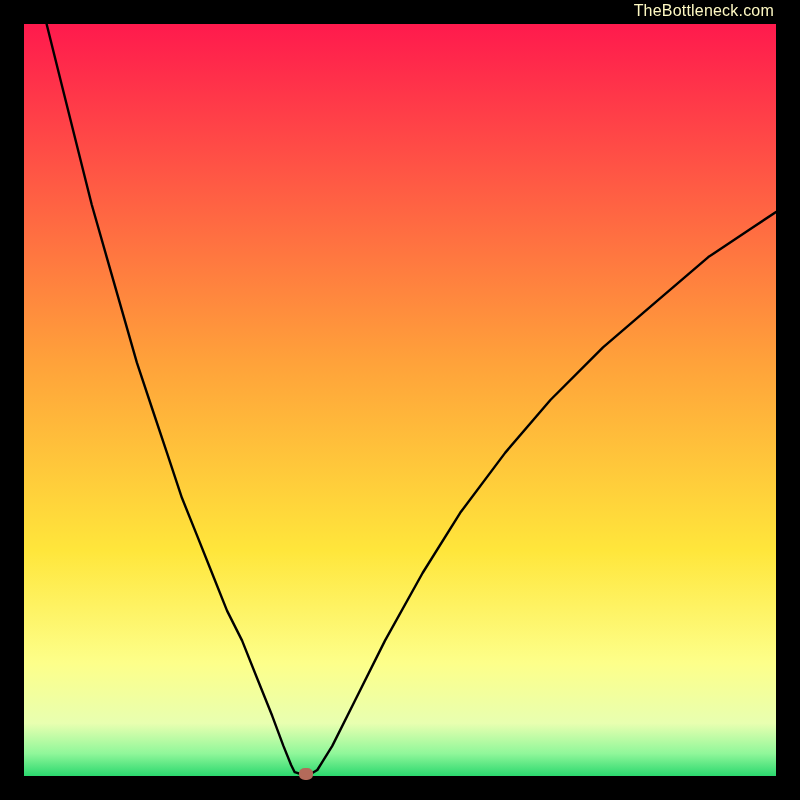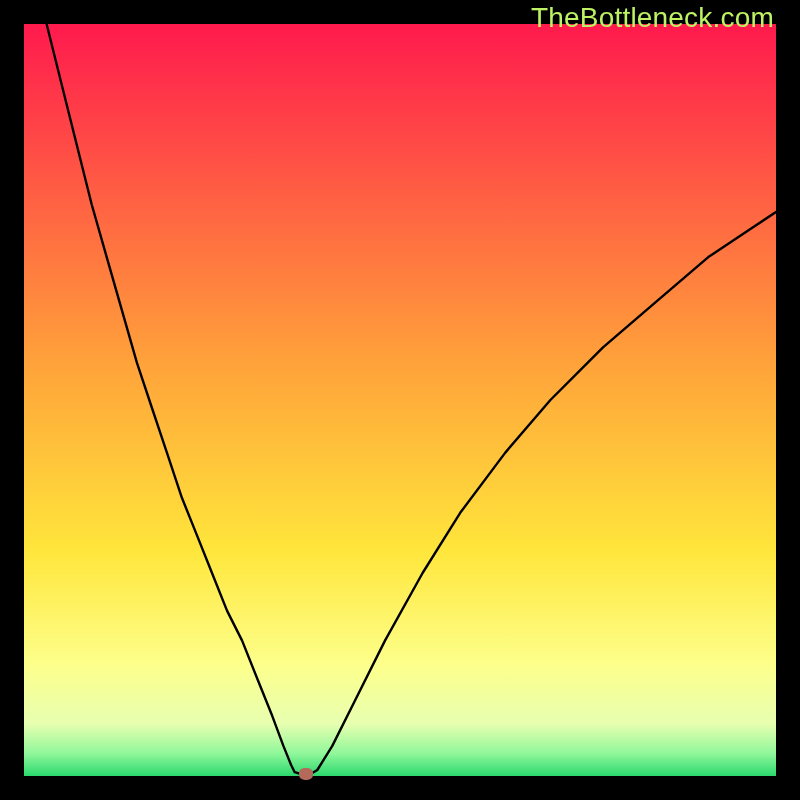--- a/index.html
+++ b/index.html
@@ -23,22 +23,22 @@
     position: absolute;
     left: 0;
     top: 0;
     width: 752px;
     height: 752px;
   }
   .watermark {
     position: absolute;
     top: 2px;
     right: 26px;
-    color: #bef264;
-    font-size: 28px;
+    color: #fef9c3;
+    font-size: 16px;
     font-weight: 500;
     letter-spacing: 0.2px;
     user-select: none;
   }
   .marker {
     position: absolute;
     width: 14px;
     height: 12px;
     border-radius: 6px / 5px;
     background: #b46a5a;

